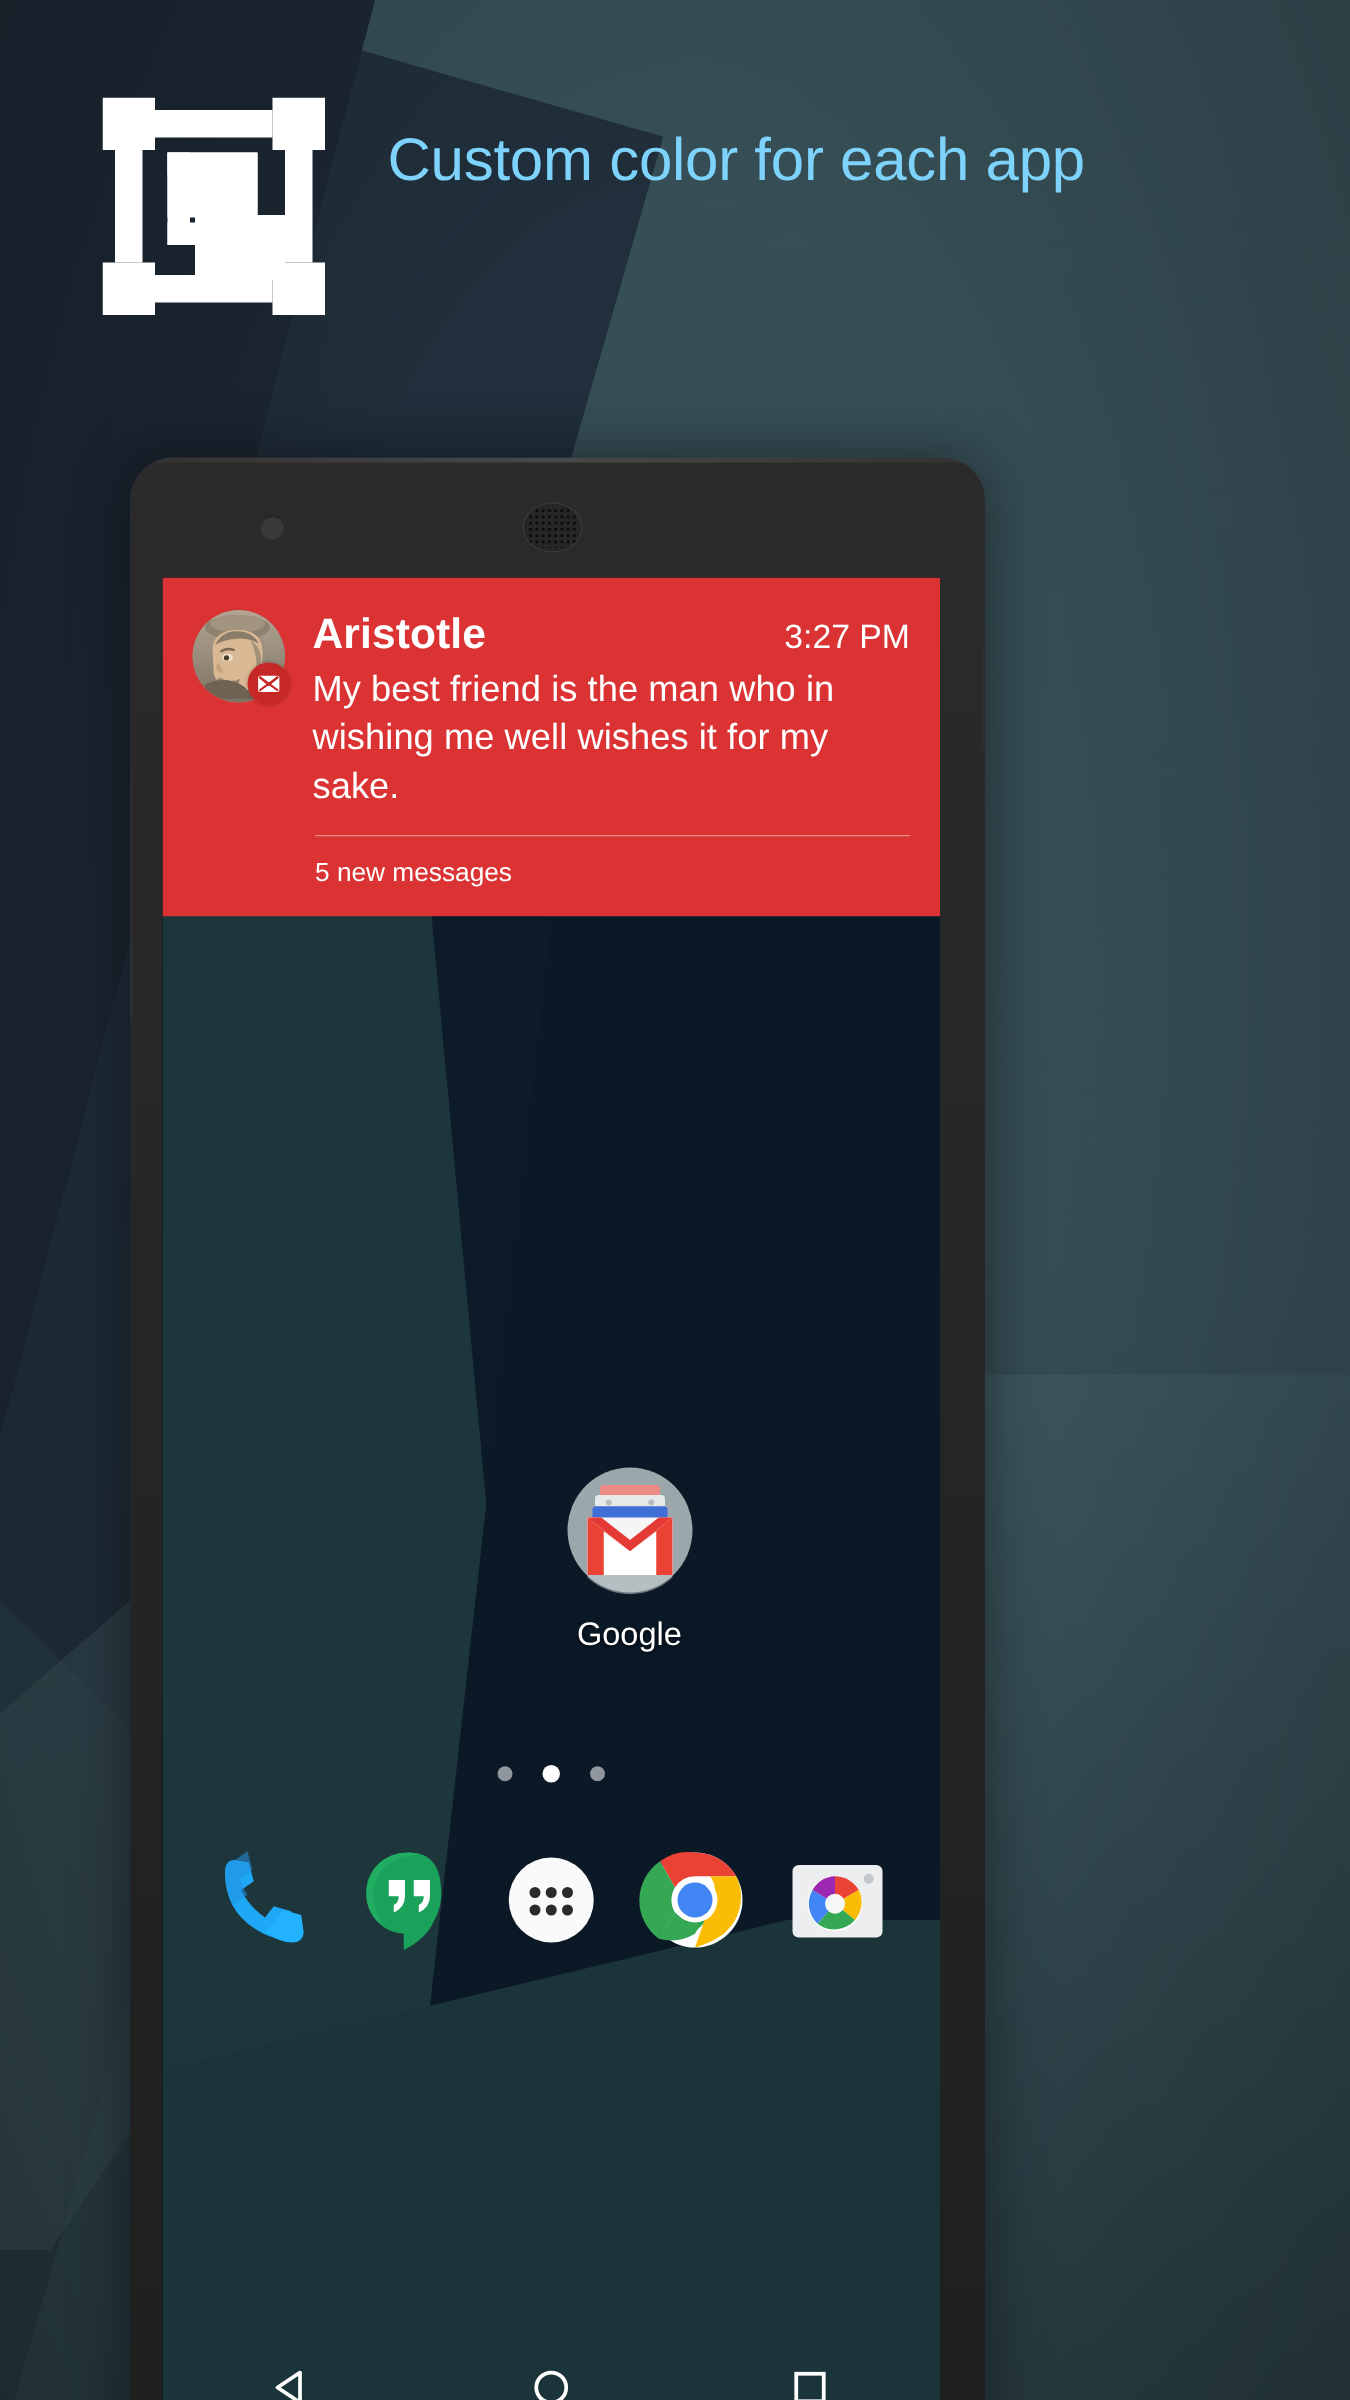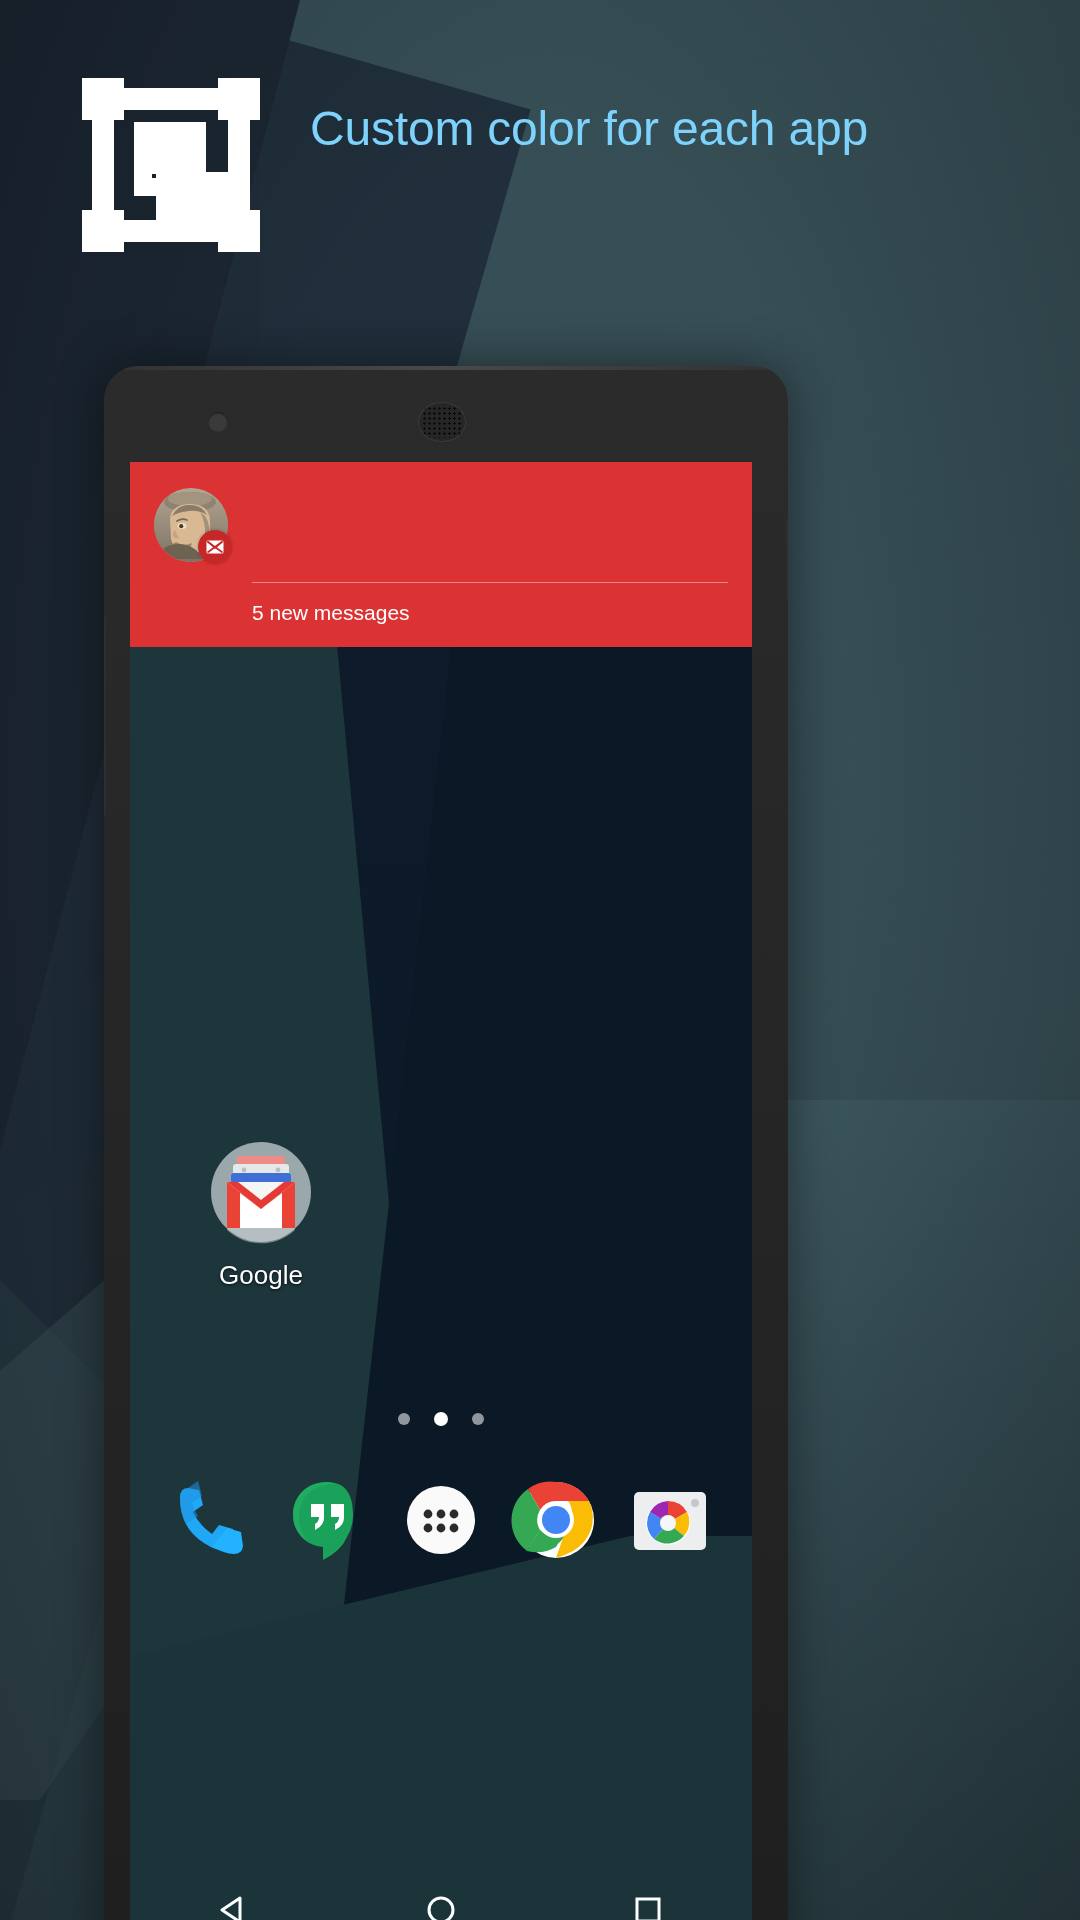--- a/index.html
+++ b/index.html
@@ -169,22 +169,22 @@
     margin:20px 0 0 98px;
     height:1px; background:rgba(255,255,255,.42);
   }
   .notif-more {
     margin:18px 0 0 98px;
     font-size:21px; color:#ffffff;
   }
 
   
   .home-row {
-    position:absolute; left:0; top:678px; width:747px;
-    display:flex; justify-content:space-between; padding:0 46px;
+    position:absolute; left:0; top:710px; width:747px;
+    display:flex; justify-content:center; padding:0 46px;
   }
   .app { width:170px; display:flex; flex-direction:column; align-items:center; }
   .app-ico { width:104px; height:104px; position:relative; }
   .app-ico svg { display:block; width:104px; height:104px; }
   .app-label {
     margin-top:16px; font-size:26px; color:#ffffff;
     text-shadow:0 1px 3px rgba(0,0,0,.8);
     white-space:nowrap;
   }
 
@@ -310,20 +310,27 @@
           <div class="avatar-badge">
             <svg viewBox="0 0 20 20" xmlns="http://www.w3.org/2000/svg">
               <rect x="1.5" y="3.5" width="17" height="13" rx="1.5" fill="#ffffff"></rect>
               <path d="M2.5 4.5 L10 11 L17.5 4.5" stroke="#c62828" stroke-width="1.6" fill="none"></path>
               <path d="M2.5 15.5 L17.5 4.5" stroke="#c62828" stroke-width="1.6" fill="none"></path>
               <path d="M2.5 4.5 L17.5 15.5" stroke="#c62828" stroke-width="1.6" fill="none"></path>
             </svg>
           </div>
         </div>
 
+        <div class="notif-body">
+          <div class="notif-line1">
+            <span class="notif-name">Aristotle</span>
+            <span class="notif-time">3:27 PM</span>
+          </div>
+          <div class="notif-msg">My best friend is the man who in wishing me well wishes it for my sake.</div>
+        </div>
       </div>
 
       <div class="notif-div"></div>
       <div class="notif-more">5 new messages</div>
     </div>
 
     <div class="home-row">
 
       <div class="app">
         <div class="app-ico">

